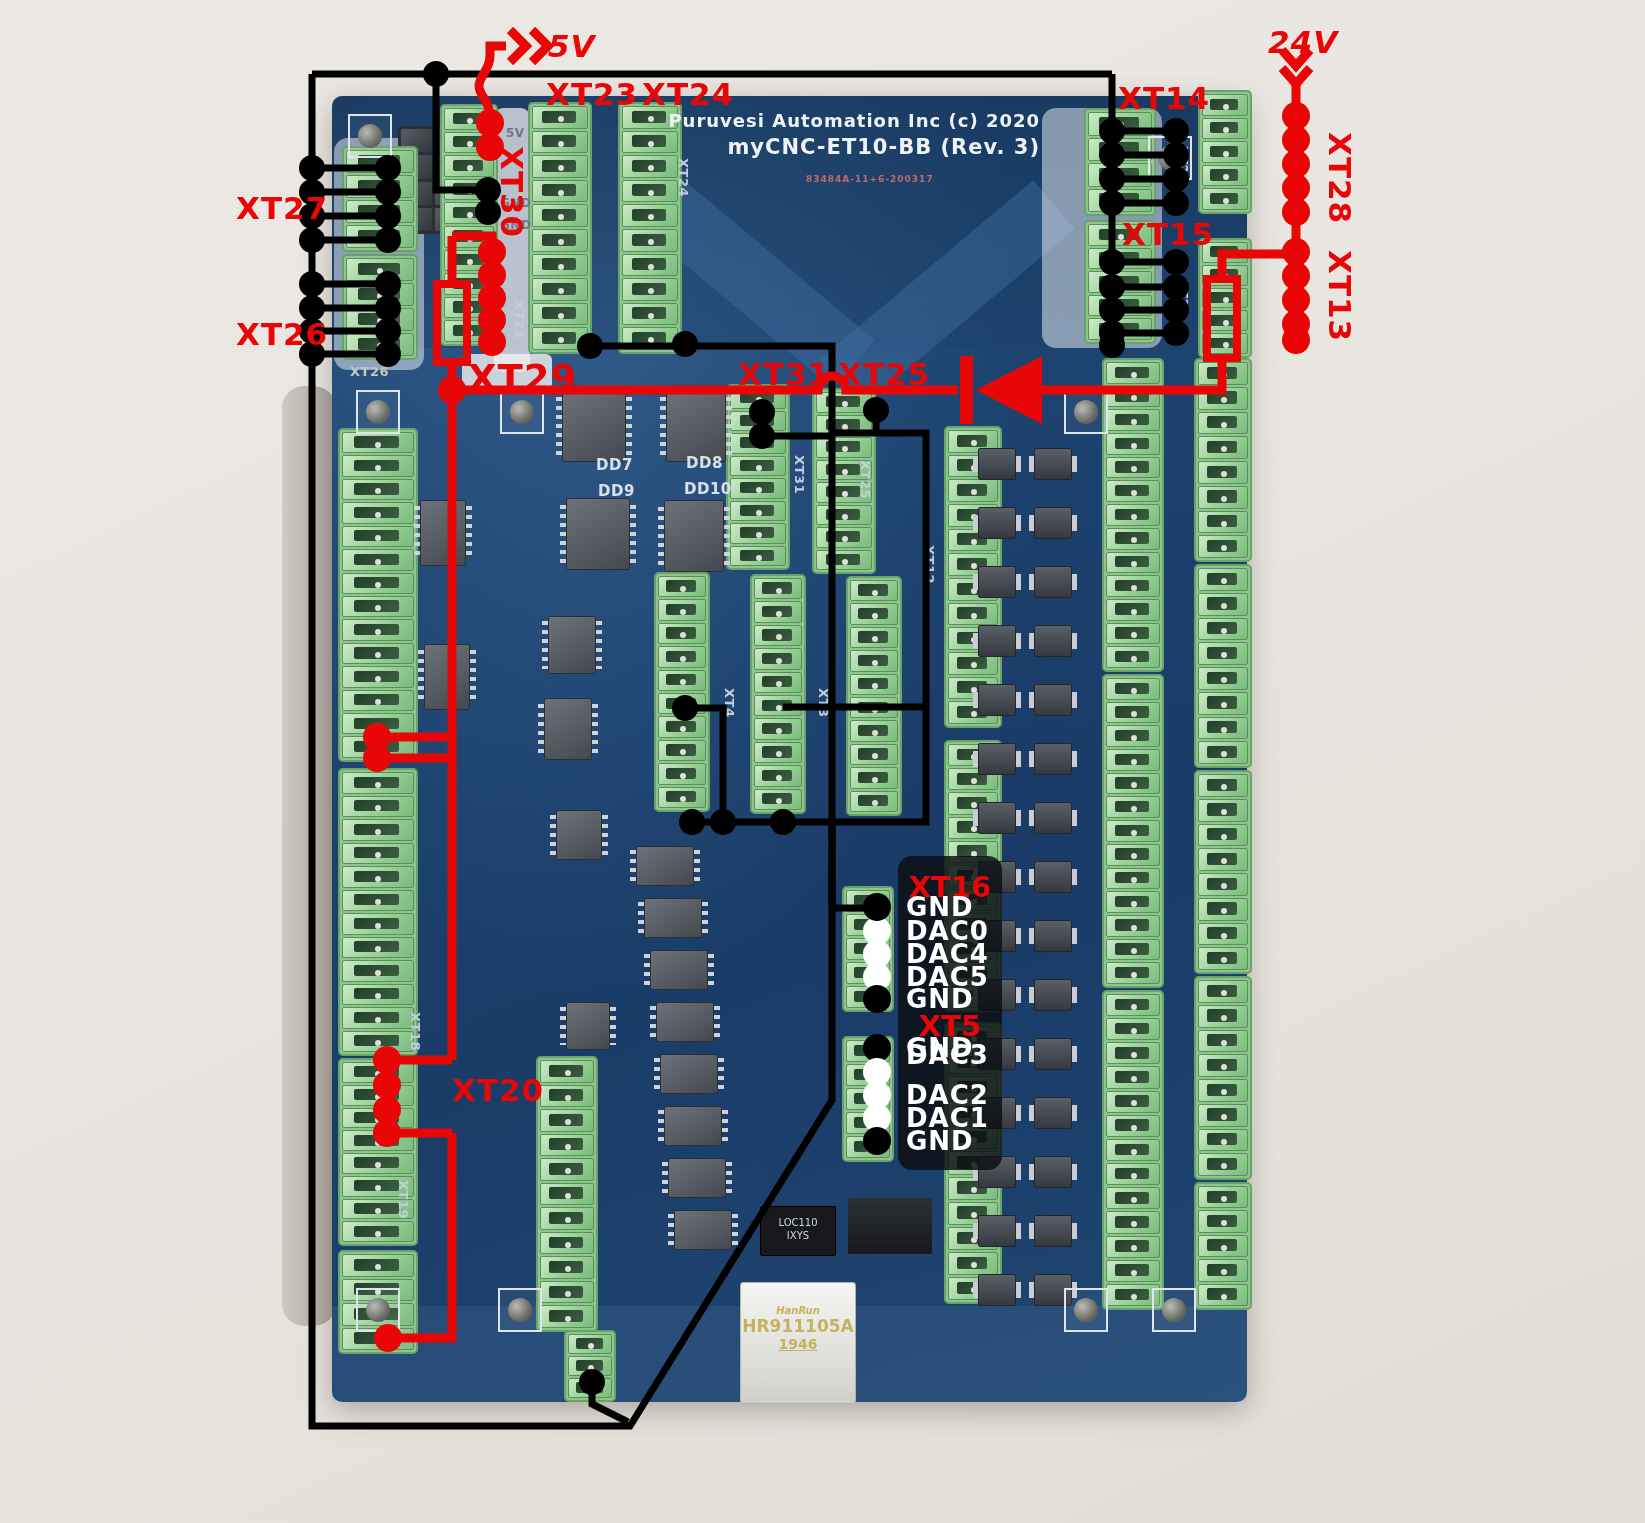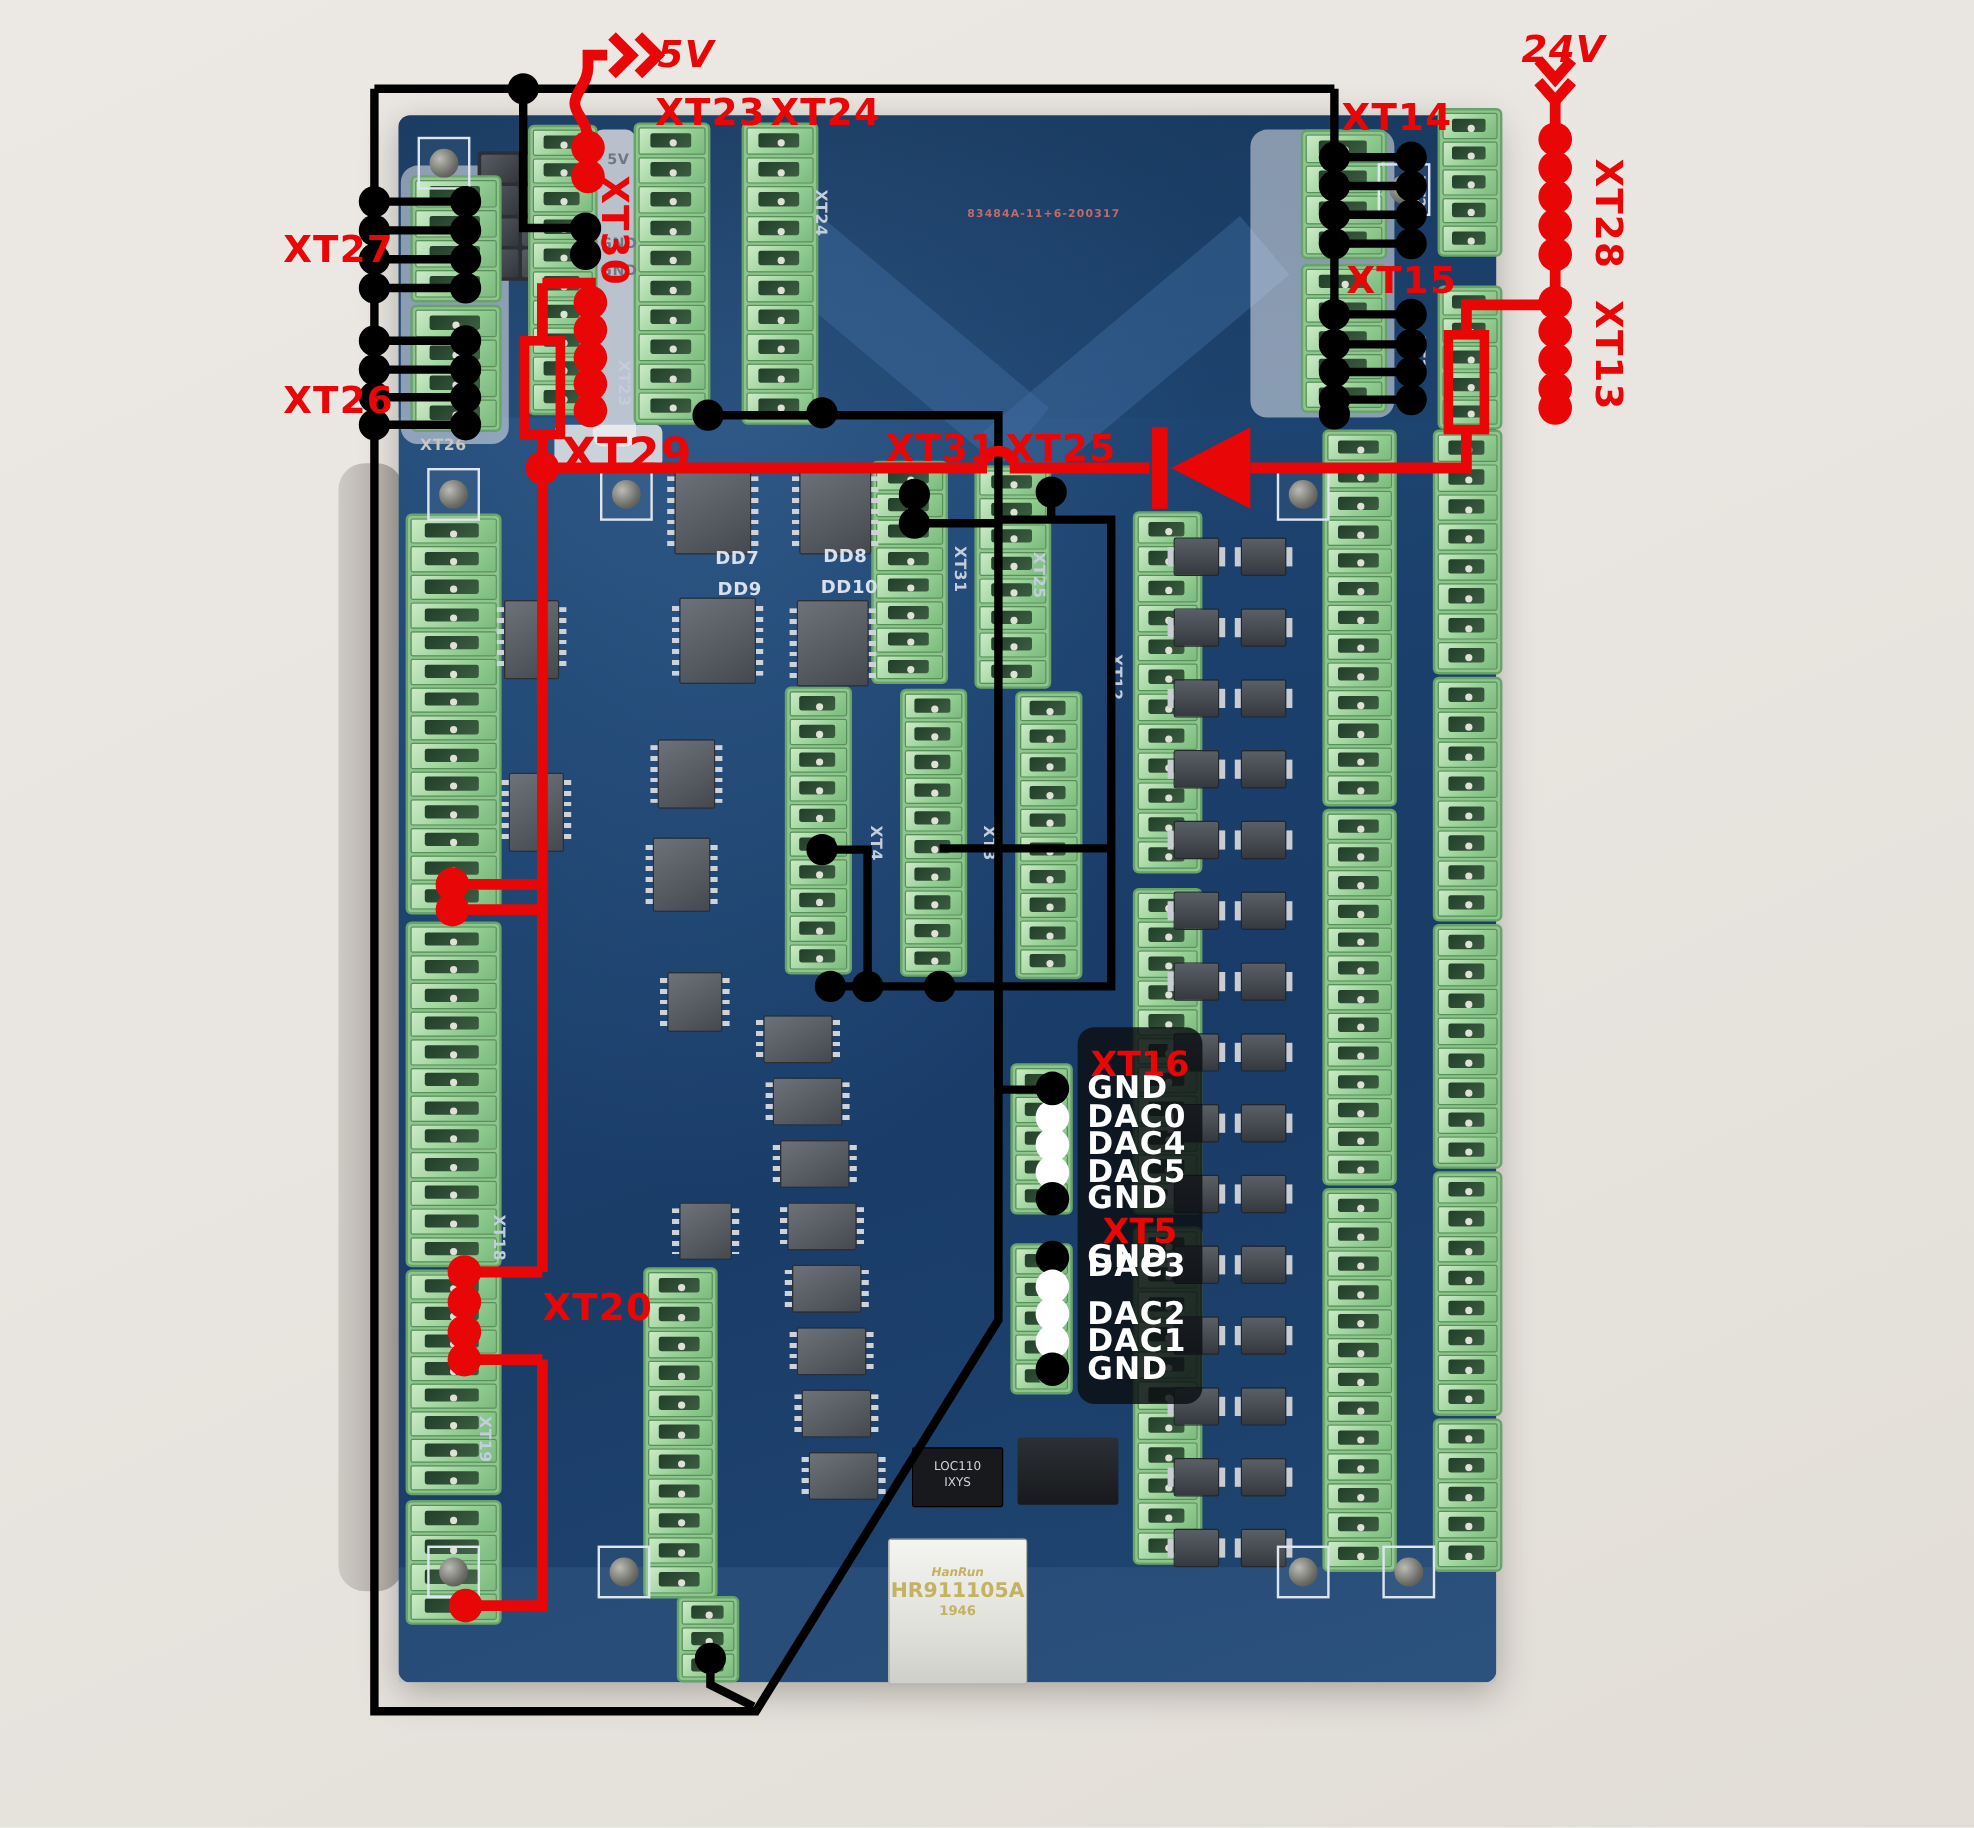--- a/index.html
+++ b/index.html
@@ -91,20 +91,24 @@
     <div></div>
       <div></div>
       <div></div>
       <div></div>
       <div></div>
       <div></div>
       <div></div>
       <div></div>
   </div>
 
+  <div class="title-block">
+    <div class="l1">Puruvesi Automation Inc (c) 2020</div>
+    <div class="l2">myCNC-ET10-BB (Rev. 3)</div>
+  </div>
   <span class="serial">83484A-11+6-200317</span>
 
   <span class="silk" style="left:596px;top:456px;">DD7</span>
   <span class="silk" style="left:686px;top:454px;">DD8</span>
   <span class="silk" style="left:598px;top:482px;">DD9</span>
   <span class="silk" style="left:684px;top:480px;">DD10</span>
   <span class="silk vert" style="left:512px;top:300px;">XT23</span>
   <span class="silk vert" style="left:676px;top:158px;">XT24</span>
   <span class="silk" style="left:350px;top:364px;font-size:13px;color:#c9c6c0;">XT26</span>
   <span class="silk vert" style="left:792px;top:455px;">XT31</span>
@@ -116,21 +120,21 @@
   <span class="silk vert" style="left:396px;top:1180px;">XT19</span>
   <span class="silk vert" style="left:1176px;top:146px;font-size:12px;">XT28</span>
   <span class="silk vert" style="left:1176px;top:280px;font-size:12px;">XT13</span>
   <span class="silk gray" style="left:506px;top:126px;font-size:12px;z-index:4;">5V</span>
   <span class="silk gray" style="left:500px;top:196px;font-size:12px;">GND</span>
   <span class="silk gray" style="left:500px;top:218px;font-size:12px;">GND</span>
 
   <div class="eth">
     <span style="font-size:10px;font-style:italic;margin-top:22px;">HanRun</span>
     <span style="font-size:17px;">HR911105A</span>
-    <span style="font-size:11px;">1946</span>
+    <span style="font-size:14px;text-decoration:underline;">1946</span>
   </div>
   <div class="locchip">
     <span>LOC110</span><br>
     <span>IXYS</span>
   </div>
   <div class="darkchip"></div>
 
   <div class="panel" id="dac-panel">
       <div class="ptitle" style="top: 14px;">XT16</div>
       <div class="prow" style="top: 37px;">GND</div>

